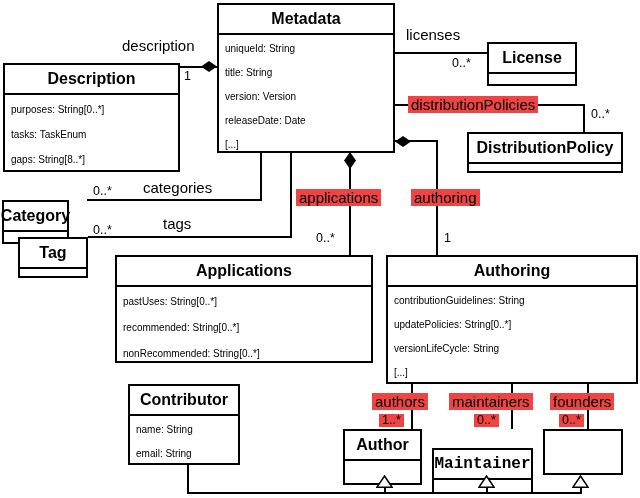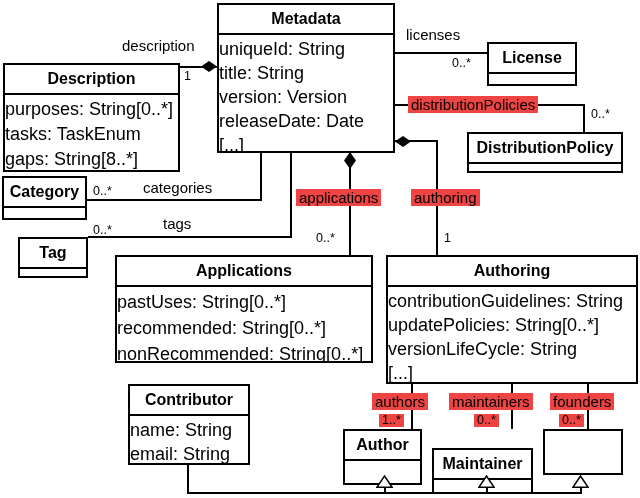--- a/index.html
+++ b/index.html
@@ -6,21 +6,21 @@
   html,body { background:#fff; }
   .canvas {
     position:relative; width:640px; height:498px; background:#fff;
     font-family:"Liberation Sans", sans-serif; color:#000; overflow:hidden;
   }
   .uml-class { position:absolute; border:2px solid #000; background:#fff; display:flex; flex-direction:column; }
   .uml-title {
     height:30px; border-bottom:2px solid #000; font-weight:bold; font-size:16px;
     display:flex; align-items:center; justify-content:center; white-space:nowrap; flex:0 0 auto;
   }
-  .uml-attrs { flex:1 1 auto; padding:2px 0 0 0; font-size:18px; overflow:hidden; }
+  .uml-attrs { flex:1 1 auto; padding:2px 0 0 6px; font-size:10px; overflow:hidden; }
   .uml-attrs div { line-height:24px; white-space:nowrap; }
   .rows-25 div { line-height:25px; }
   .rows-26 div { line-height:26px; }
   .line { position:absolute; background:#000; }
   .lbl { position:absolute; font-size:15px; white-space:nowrap; line-height:17px; }
   .bg { background:#ef4444; padding:0 3px; }
   .mult { position:absolute; font-size:12.5px; white-space:nowrap; line-height:13px; }
   .icon { position:absolute; display:block; }
 </style>
 </head>
@@ -51,21 +51,21 @@
   <div class="uml-class" style="left:487px;top:42px;width:90px;height:44px;">
     <div class="uml-title">License</div>
     <div class="uml-attrs"></div>
   </div>
 
   <div class="uml-class" style="left:467px;top:132px;width:156px;height:41px;text-align:center;">
     <div class="uml-title">DistributionPolicy</div>
     <div class="uml-attrs"></div>
   </div>
 
-  <div class="uml-class" style="left:2px;top:176px;width:85px;height:44px;">
+  <div class="uml-class" style="left:2px;top:200px;width:67px;height:44px;">
     <div class="uml-title">Category</div>
     <div class="uml-attrs"></div>
   </div>
 
   <div class="uml-class" style="left:18px;top:237px;width:70px;height:41px;">
     <div class="uml-title">Tag</div>
     <div class="uml-attrs"></div>
   </div>
 
   <div class="uml-class" style="left:115px;top:255px;width:258px;height:108px;">
@@ -80,34 +80,34 @@
   <div class="uml-class" style="left:386px;top:255px;width:252px;height:129px;">
     <div class="uml-title">Authoring</div>
     <div class="uml-attrs">
       <div>contributionGuidelines: String</div>
       <div>updatePolicies: String[0..*]</div>
       <div>versionLifeCycle: String</div>
       <div>[...]</div>
     </div>
   </div>
 
-  <div class="uml-class" style="left:128px;top:384px;width:122px;height:81px;">
+  <div class="uml-class" style="left:128px;top:384px;width:112px;height:81px;">
     <div class="uml-title">Contributor</div>
     <div class="uml-attrs">
       <div>name: String</div>
       <div>email: String</div>
     </div>
   </div>
 
   <div class="uml-class" style="left:343px;top:429px;width:79px;height:56px;">
     <div class="uml-title">Author</div>
     <div class="uml-attrs"></div>
   </div>
 
-  <div class="uml-class" style="left:432px;top:448px;width:101px;height:46px;">
+  <div class="uml-class" style="left:432px;top:448px;width:101px;height:46px;font-family:Liberation Mono, monospace;">
     <div class="uml-title">Maintainer</div>
     <div class="uml-attrs"></div>
   </div>
 
   <div class="uml-class" style="left:543px;top:429px;width:80px;height:46px;">
     <div class="uml-attrs"></div>
   </div>
 
   <div class="line" style="left:180px;top:66px;width:37px;height:2px;"></div>
   <svg class="icon" style="left:201px;top:61px;" width="16" height="11" viewBox="0 0 16 11">

